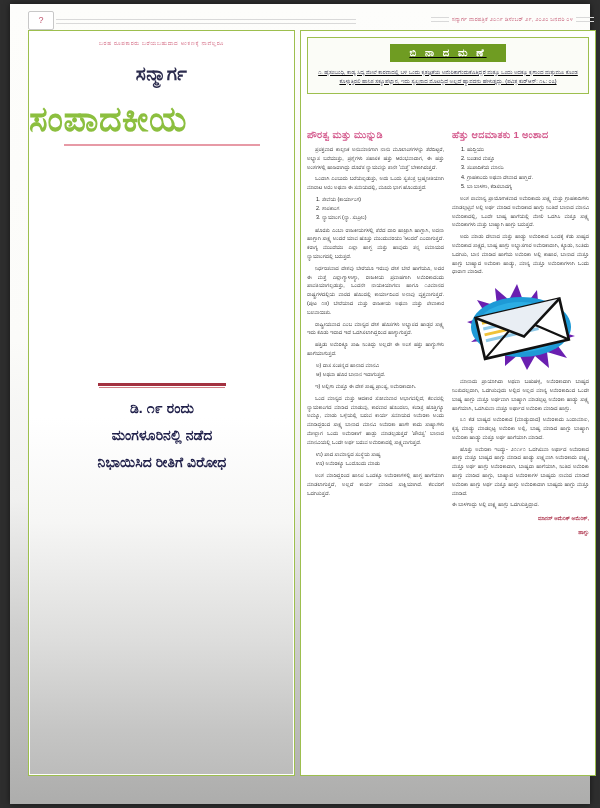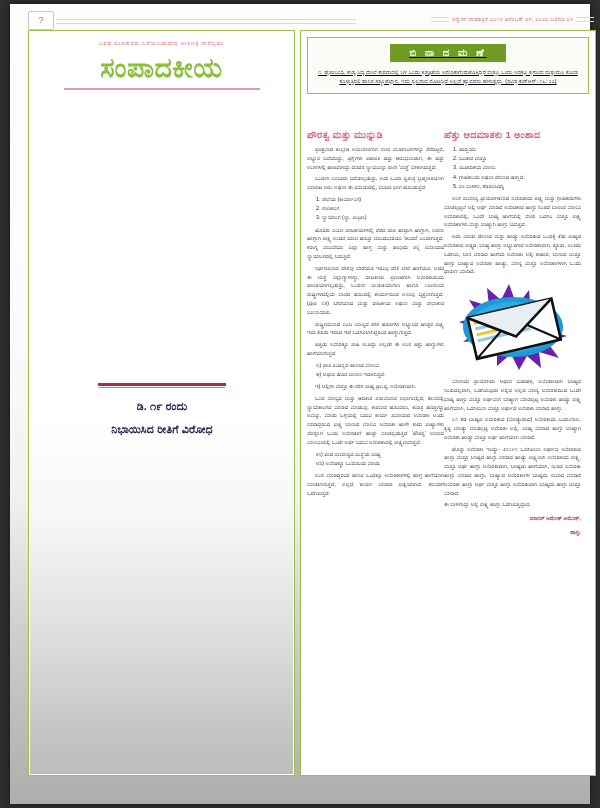--- a/index.html
+++ b/index.html
@@ -56,34 +56,34 @@
   }
   #kicker{
     margin:9px 8px 0 8px;text-align:center;
     font-size:5.6px;color:#cf5c77;letter-spacing:.7px;white-space:nowrap;
   }
   #masthead-small{
     margin-top:16px;text-align:center;
     font-size:19px;color:#2c2c4e;font-weight:bold;letter-spacing:.5px;
   }
   #masthead-big{
-    margin-top:6px;text-align:center;
-    font-size:27px;color:#8cbf3f;font-weight:bold;letter-spacing:.5px;
+    margin-top:14px;
+    font-size:35px;color:#8cbf3f;font-weight:bold;letter-spacing:.5px;
   }
   #masthead-rule{
     margin:4px auto 0 auto;width:196px;height:2px;background:#e79aa6;
   }
   
   #pullquote{
     position:absolute;left:28px;top:352px;width:210px;text-align:center;
   }
   #pq-rule{width:128px;height:3px;background:#a33140;margin:0 auto 13px auto;
     box-shadow:0 3px 0 -1px #cf7f86;}
   #pullquote p{
-    margin:0 0 7px 0;font-size:11px;color:#20204a;line-height:1.42;
+    margin:0 0 7px 0;font-size:14px;color:#20204a;line-height:1.42;
     font-weight:600;letter-spacing:.1px;
   }
   
   #right-panel{left:272px;top:0;width:294px;height:744px;background:#ffffff;text-decoration:underline;}
   
   #quote-box{
     margin:6px 6px 0 6px;border:1px solid #9dbf4e;background:#fbfcf7;
     padding:6px 6px 7px 6px;
   }
   #quote-title{
@@ -91,21 +91,21 @@
     color:#ffffff;font-size:10px;font-weight:bold;letter-spacing:3px;
     display:flex;align-items:center;justify-content:center;
   }
   #quote-body{
     margin-top:6px;font-size:5.5px;color:#22223c;line-height:1.62;
     text-align:center;
   }
   
   #cols{
     position:absolute;left:6px;top:98px;width:282px;height:640px;
-    display:flex;gap:0;
+    display:flex;gap:8px;
   }
   .col{width:137px;position:relative;}
   .sec-head{
     font-size:9.6px;color:#d3578b;font-weight:bold;margin:0 0 4px 0;
     letter-spacing:.3px;
   }
   .bodytext{
     font-size:5.4px;color:#1d1d1d;line-height:1.63;text-align:justify;
     margin:0 0 3px 0;
   }
@@ -136,26 +136,28 @@
         <span class="dline"></span>
         <span id="date-text">ಸನ್ಮಾರ್ಗ ವಾರಪತ್ರಿಕೆ ೨೦೧೯ ಡಿಸೆಂಬರ್ ೨೯, ೨೦೨೦ ಜನವರಿ ೦೪</span>
         <span class="dline"></span>
       </div>
     </div>
 
     <div id="content">
 
       <div class="panel" id="left-panel">
         <div id="kicker">ಬರಹ  ರೂಪಕಾರರು  ಬರೆಯಬಹುದಾದ  ಅಂಕಣಕ್ಕೆ  ನಾವೆಲ್ಲರೂ</div>
+        <div id="masthead-small">ಸನ್ಮಾರ್ಗ</div>
         <div id="masthead-big">ಸಂಪಾದಕೀಯ</div>
         <div id="masthead-rule"></div>
 
         <div id="pullquote">
           <div id="pq-rule"></div>
           <p>ಡಿ. ೧೯ ರಂದು</p>
+          <p>ಮಂಗಳೂರಿನಲ್ಲಿ ನಡೆದ</p>
           <p>ನಿಭಾಯಿಸಿದ ರೀತಿಗೆ ವಿರೋಧ</p>
         </div>
       </div>
 
       <div class="panel" id="right-panel">
 
         <div id="quote-box">
           <div id="quote-title">ಬಿ ನಾ ದ ಮ ಣೆ</div>
           <div id="quote-body">೧. ಹೈಸಂಬಂಧಿ, ಕಾಡ್ಯ ಸಿದ್ಯ ಮೇಲೆ ಕಾರವಾದಲ್ಲಿ ಬಳಿ ಒಂದು ಕೃತಜ್ಞತೆಯ ಅಮೆರಿಕಾಗೆಂದುಕೊತ್ತಿದ್ದರೆ ಮತ್ತೂ ಒಂದು ಅದಕ್ಕೂ ಕೃಗಾಂದ ಮತ್ತುಮೂ ಕೊಂಡ ಕೊಳ್ಳುತ್ತಿರಲಿ ಹಾನಿಸ ಸಕ್ಯೂಪೆಲ್ಲಾನ, ಇದು ಸ್ವಲ್ಪನಾದ ಮೊಟದ್ದಿದೆ ಅಲ್ಲದೆ ಹ್ಯಾವದನು ಹೇಳುತ್ತೃದ್ದು. (ಪವಿತ್ರ ಕುರ್‌ಆನ್: ೧೬: ೦೭)</div>
         </div>

